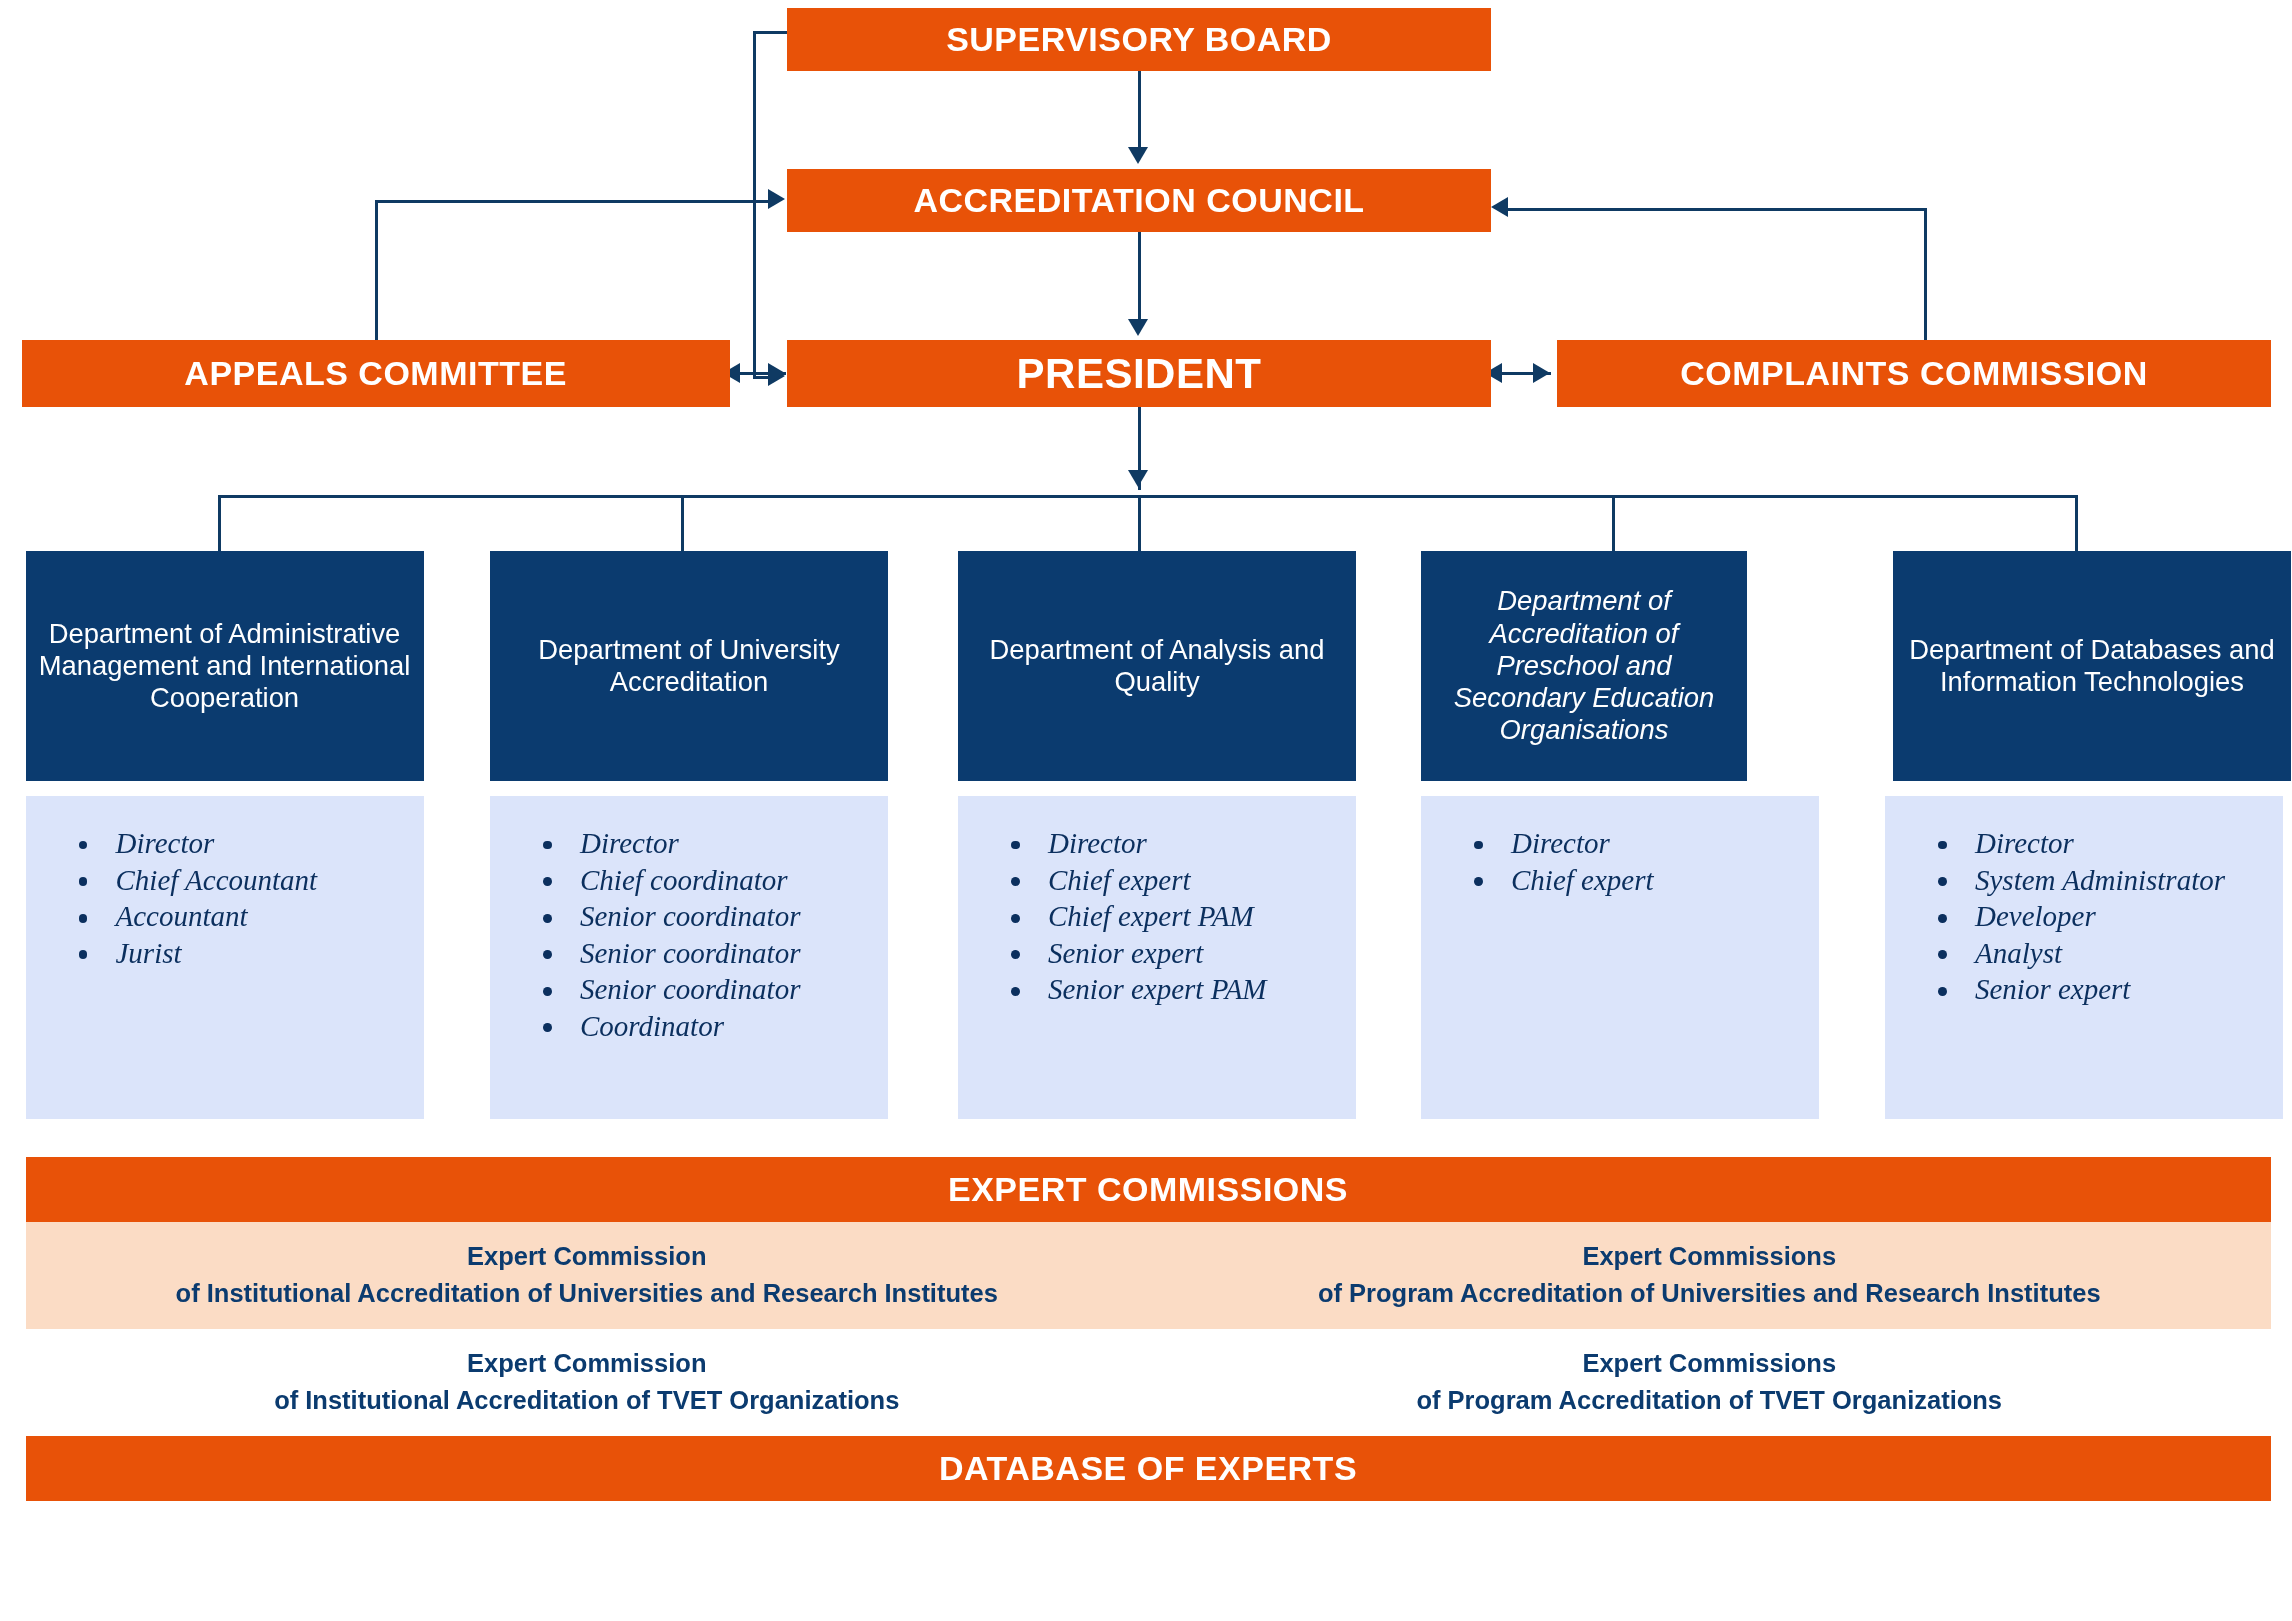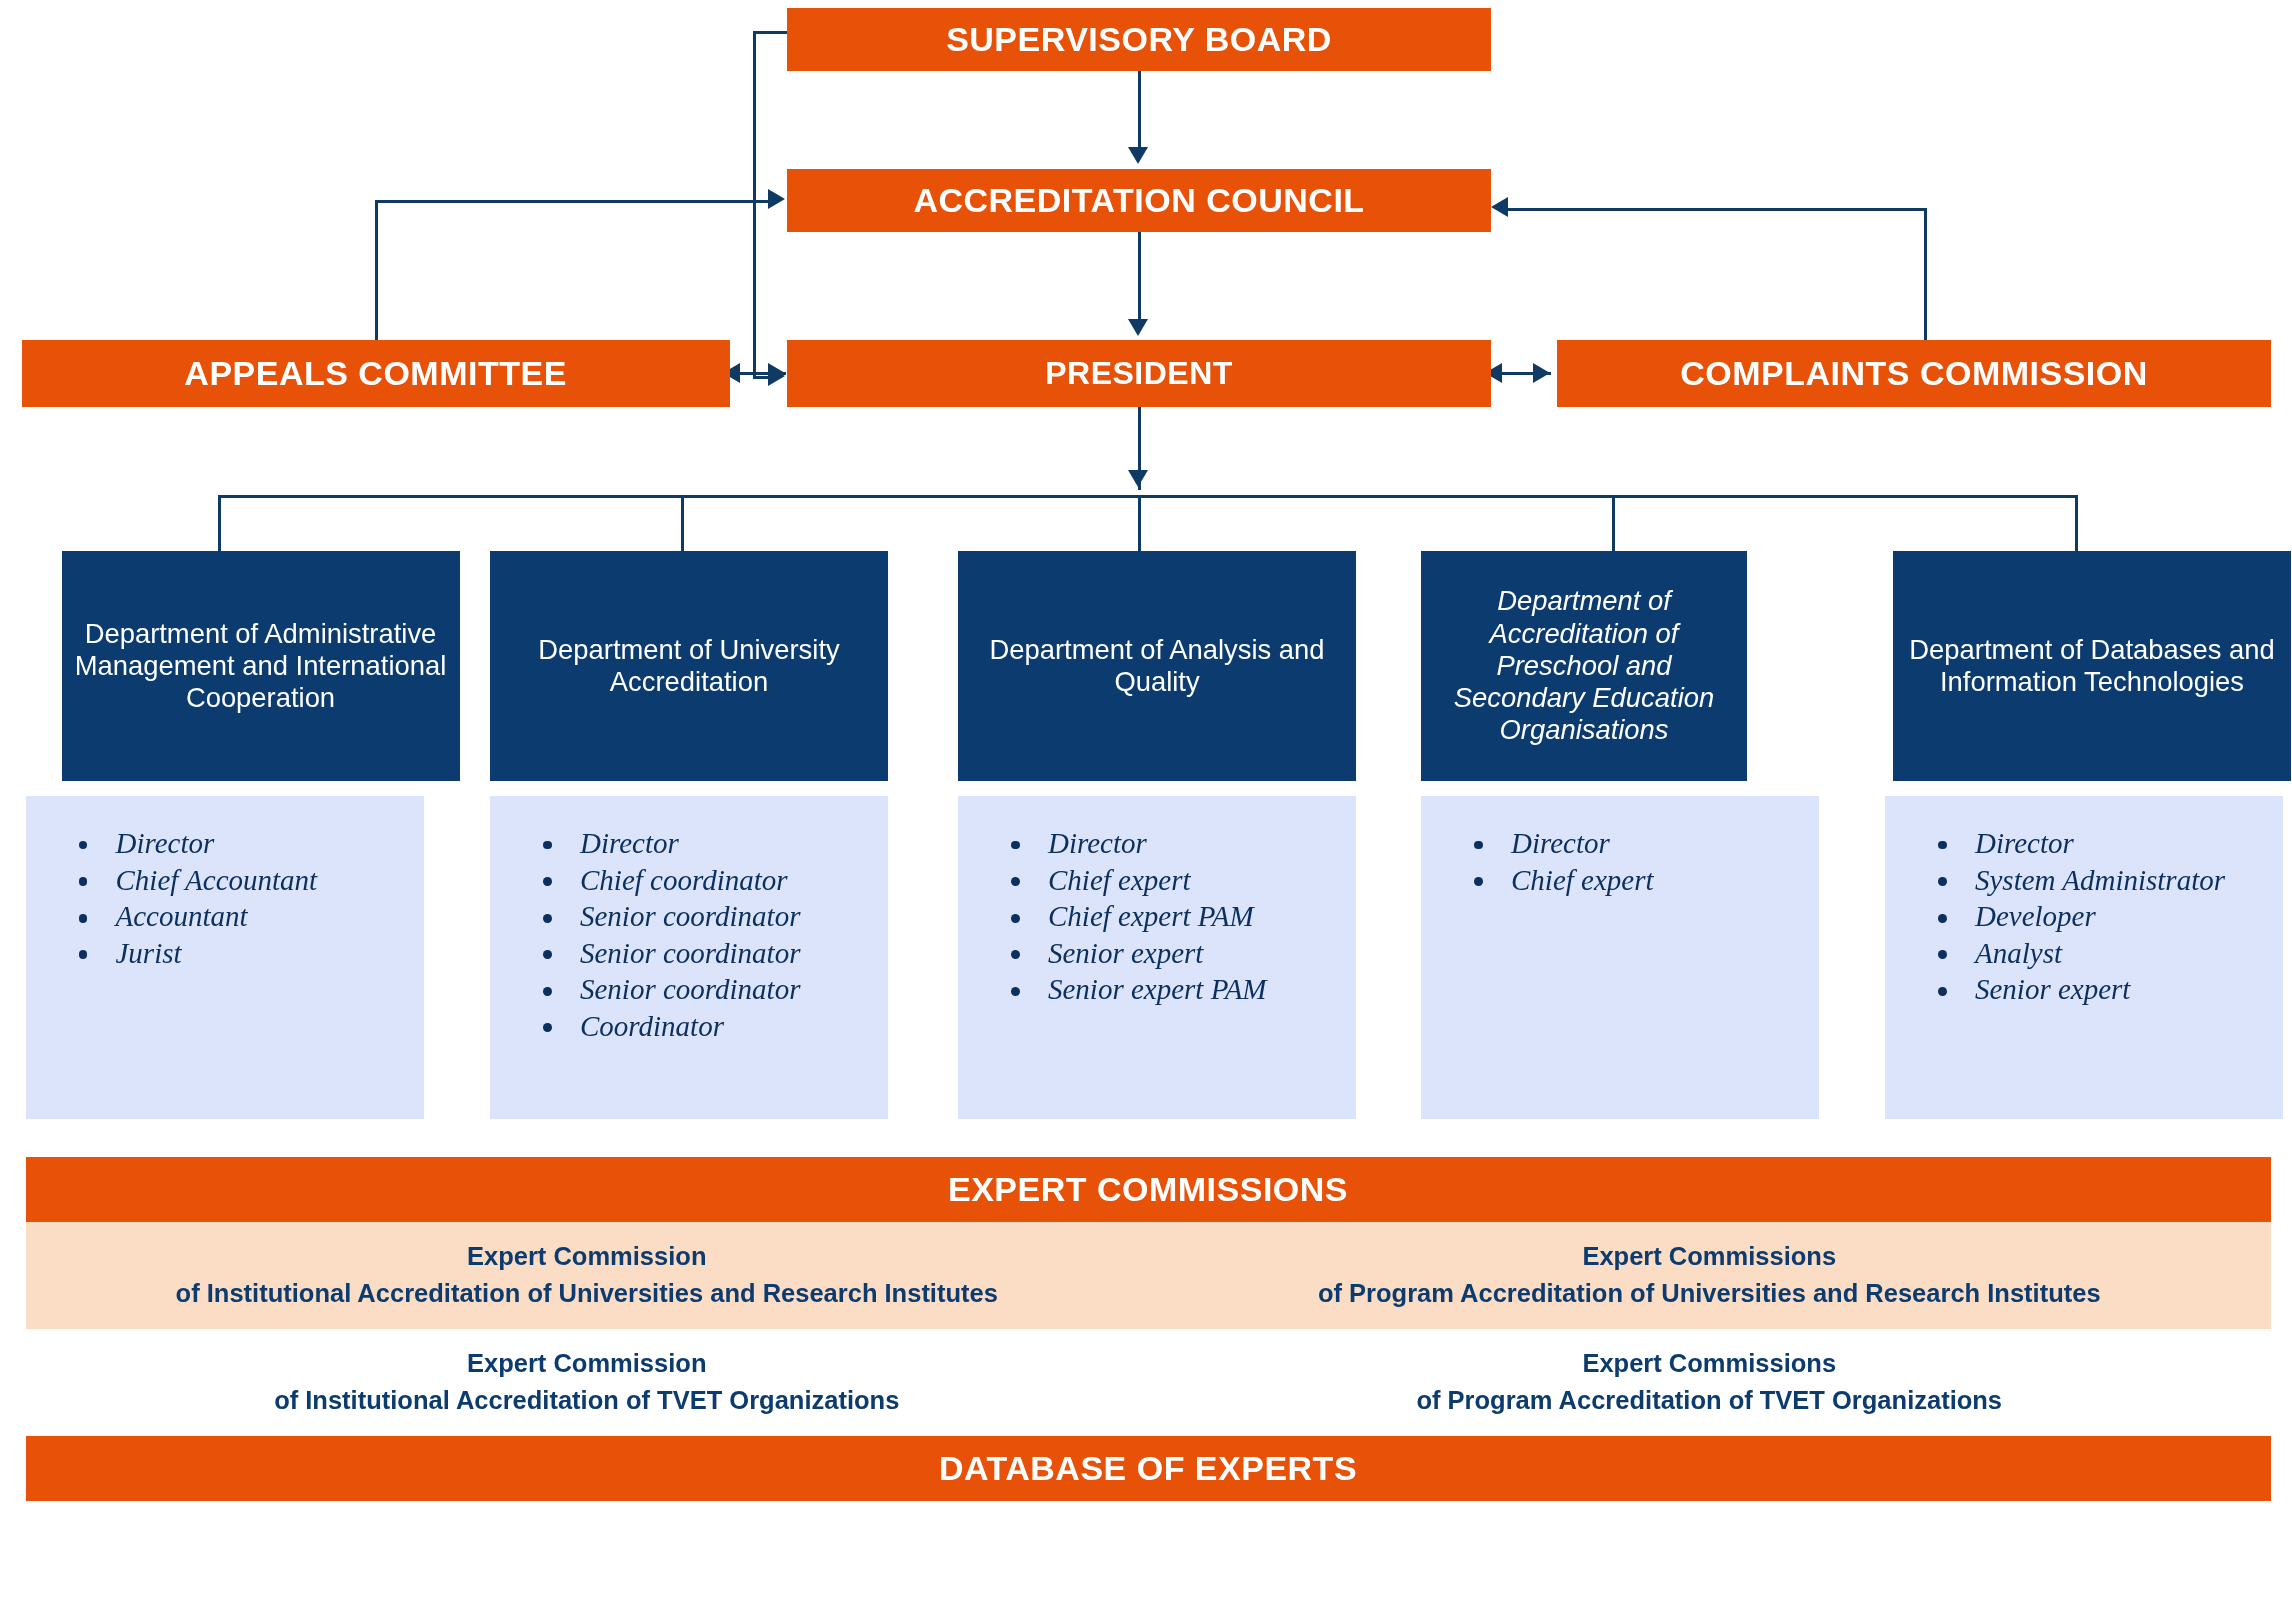--- a/index.html
+++ b/index.html
@@ -55,30 +55,30 @@
   #accreditation-council {
     left: 787px; top: 169px; width: 704px; height: 63px;
     font-size: 34px;
   }
   #appeals-committee {
     left: 21.6px; top: 340px; width: 708px; height: 67px;
     font-size: 34px;
   }
   #president {
     left: 787px; top: 340px; width: 704px; height: 67px;
-    font-size: 32px;
+    font-size: 42px;
   }
   #complaints-commission {
     left: 1557px; top: 340px; width: 714px; height: 67px;
     font-size: 34px;
   }
 
   
   .dept-header { top: 551px; height: 230px; font-size: 27.4px; }
-  #dept-0 { left: 25.5px;   width: 398px; margin-left: 36px; }
+  #dept-0 { left: 25.5px;   width: 398px; }
   #dept-1 { left = 0; left: 490px;  width: 398px; }
   #dept-2 { left: 958px;  width: 398px; }
   #dept-3 { left: 1421px; width: 326px; font-style: italic; }
   #dept-4 { left: 1885px; width: 398px; margin-left: 8px; }
 
   
   .staff-panel { top: 796px; height: 323px; font-style: italic; }
   #staff-0 { left: 25.5px;   width: 398px; }
   #staff-1 { left: 490px;  width: 398px; }
   #staff-2 { left: 958px;  width: 398px; }

